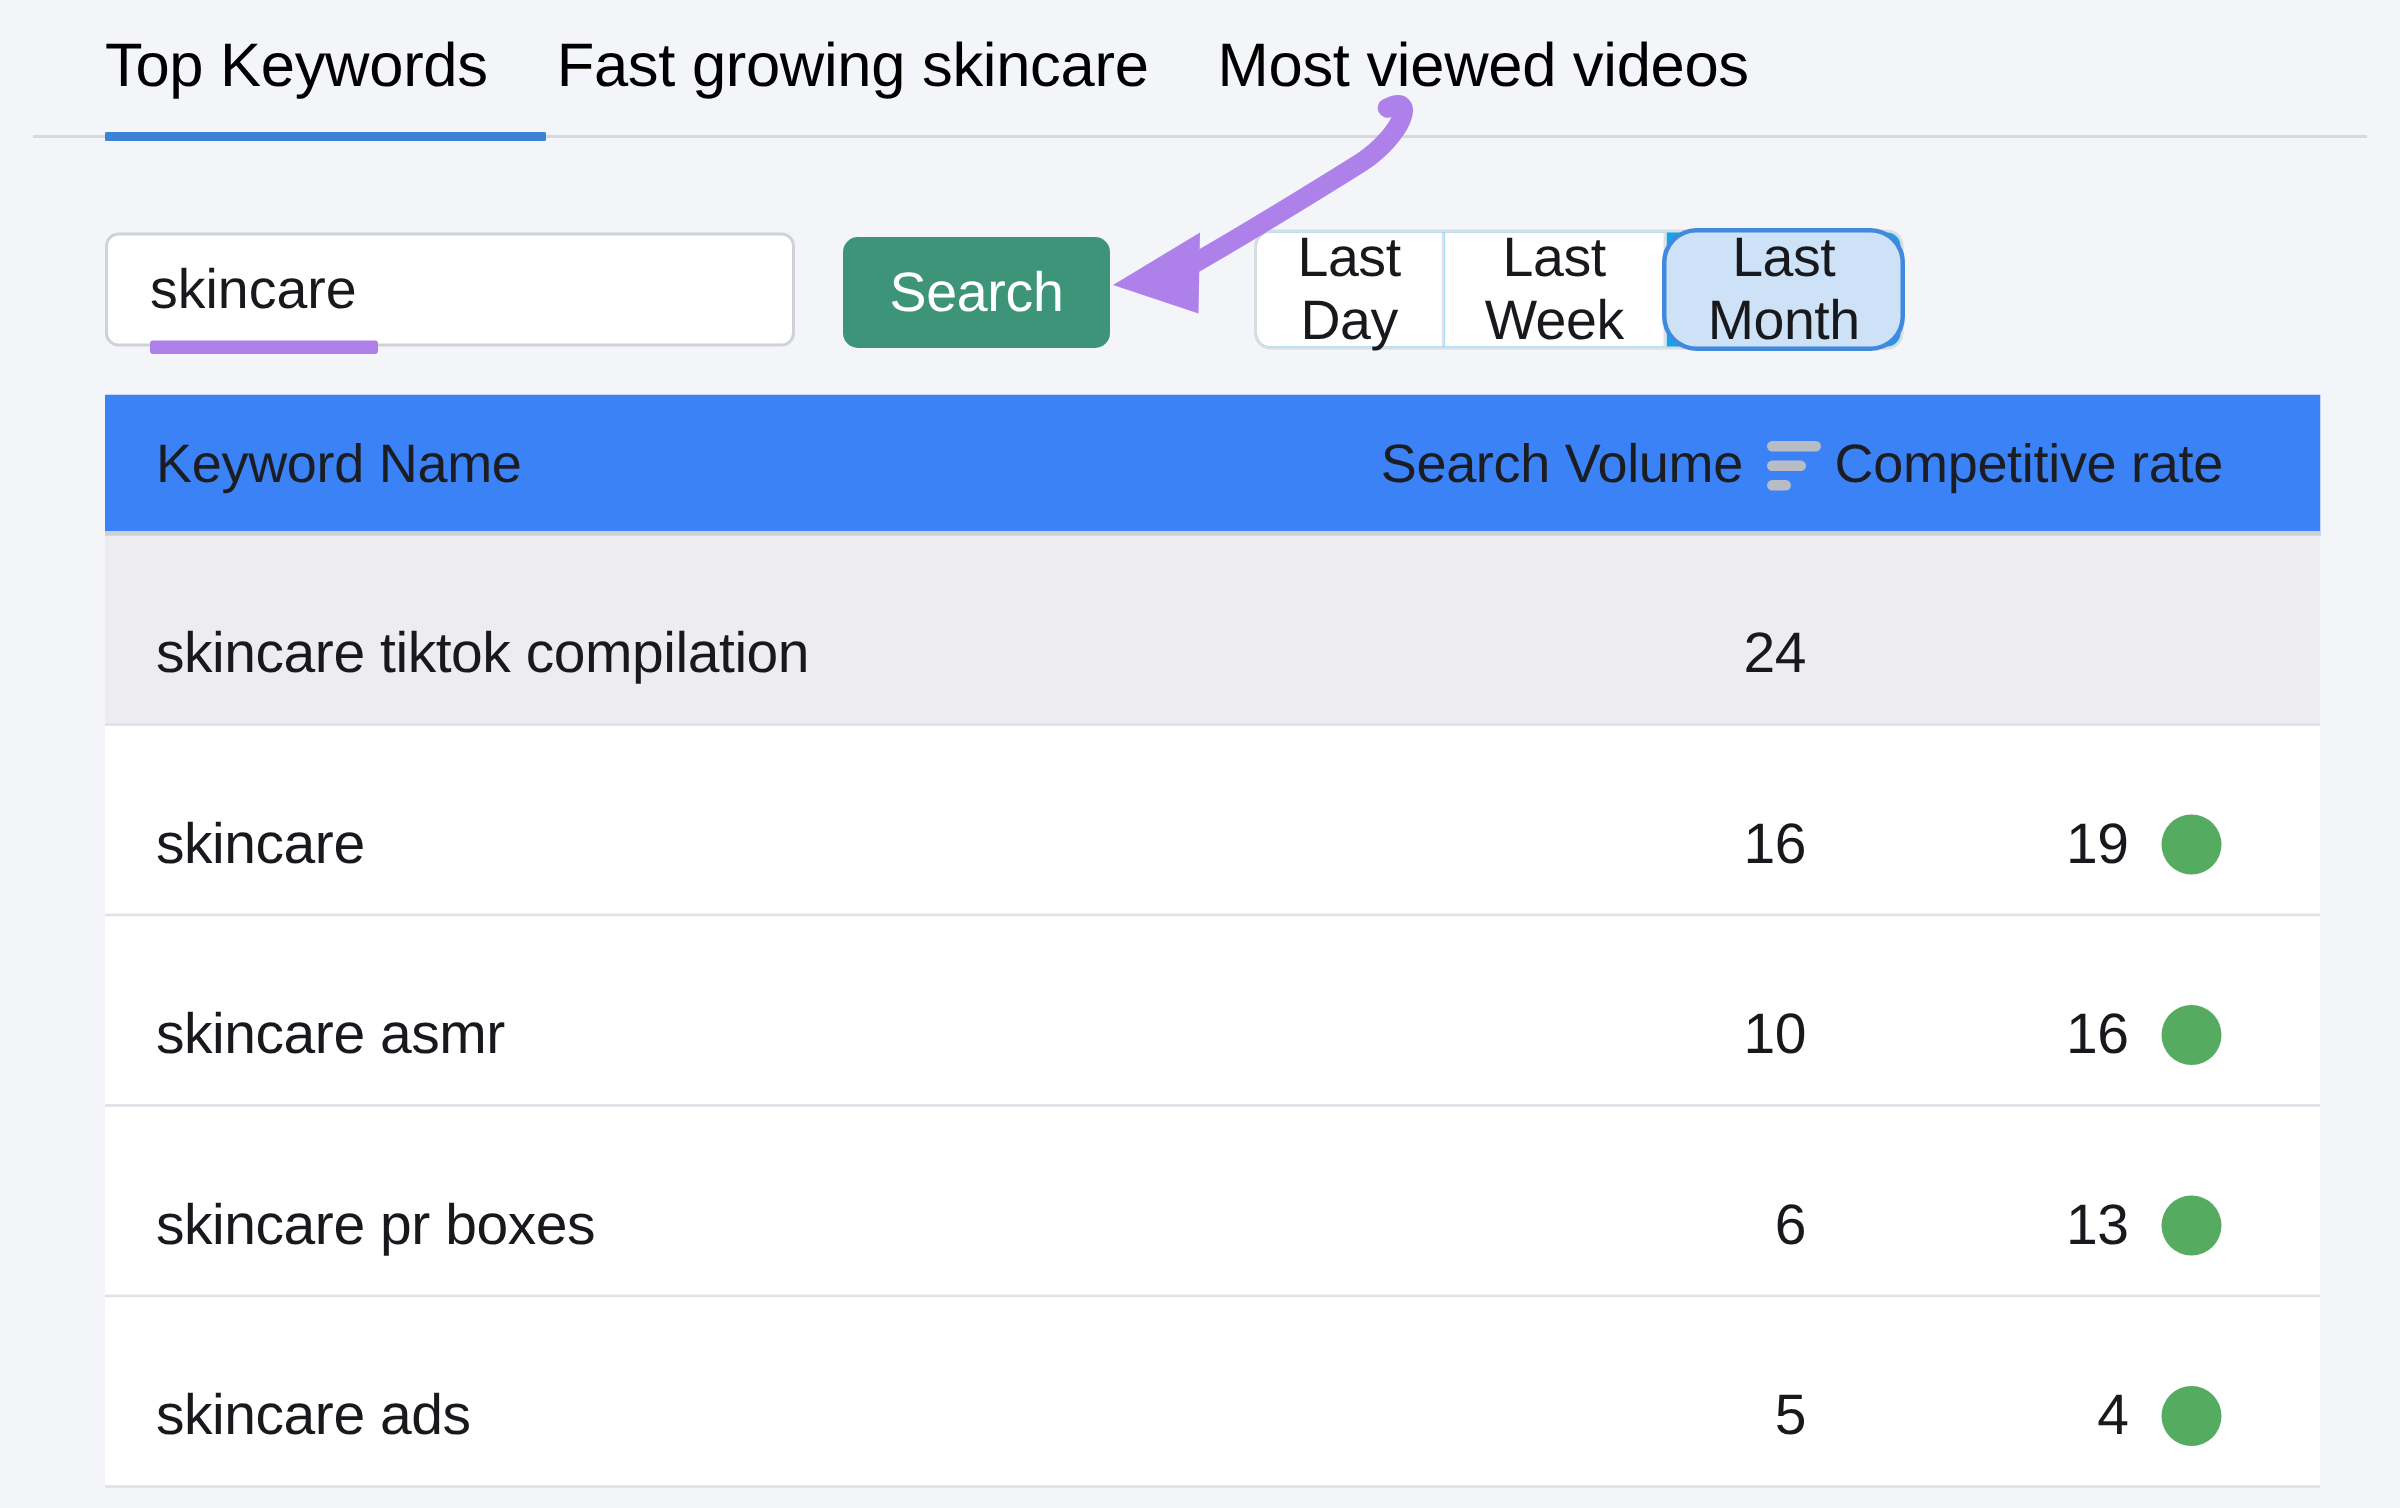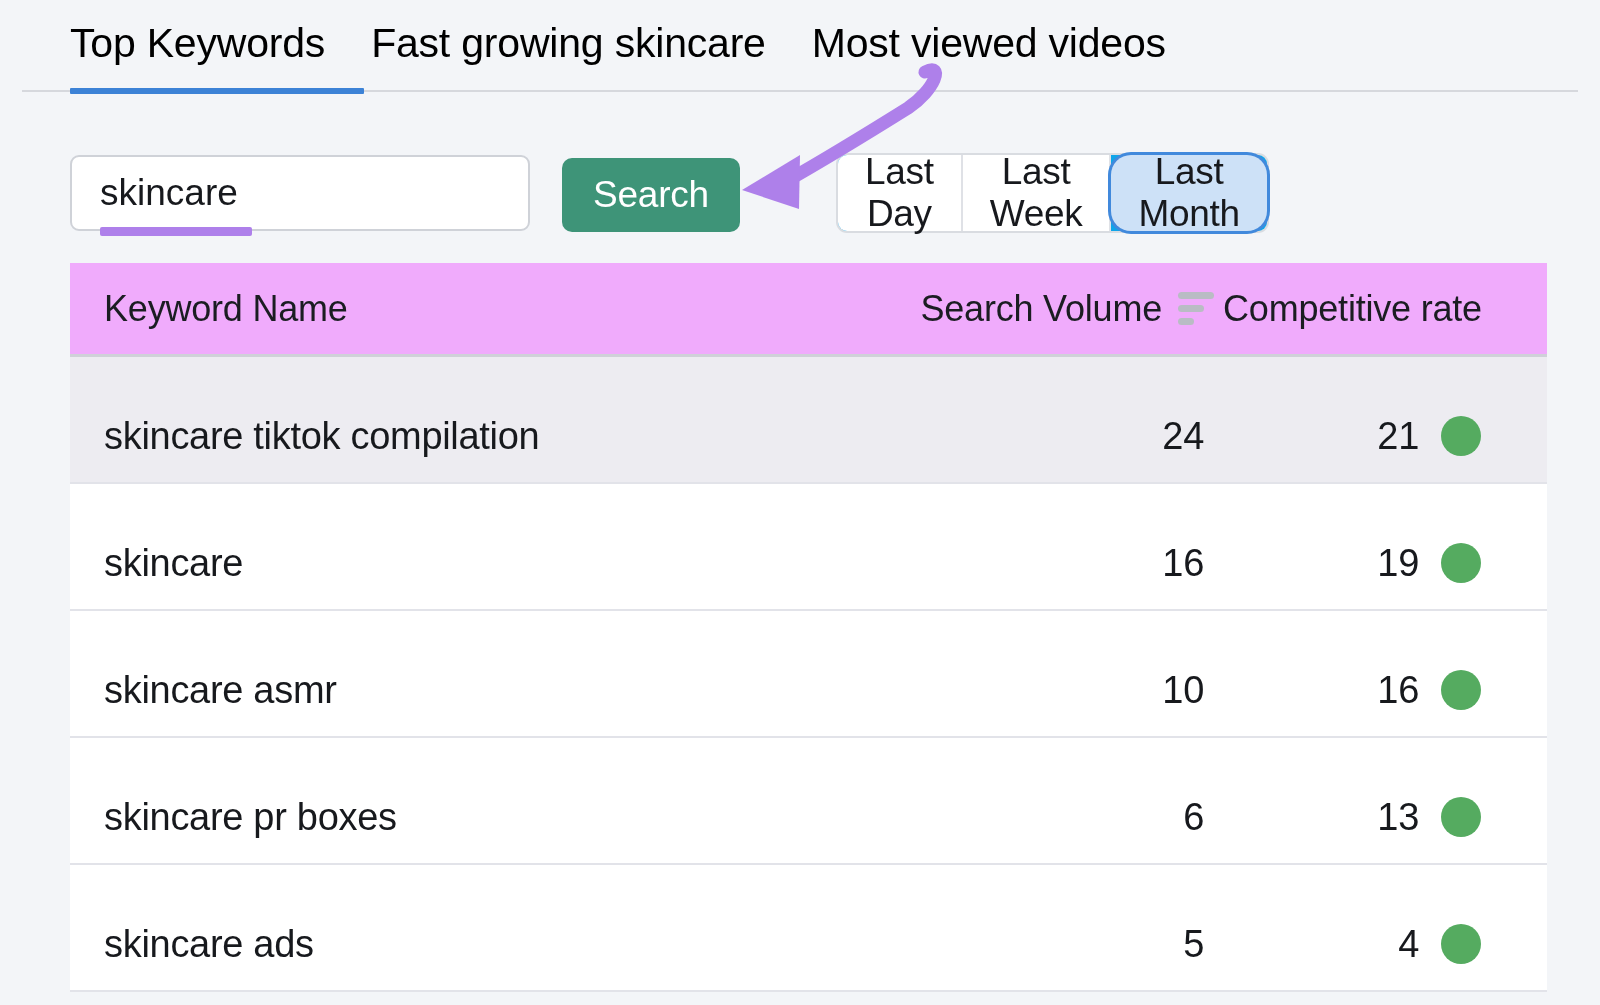--- a/index.html
+++ b/index.html
@@ -158,32 +158,32 @@
     left: 70px;
     top: 263px;
     width: 1477px;
     height: 742px;
     overflow: hidden;
   }
   .thead {
     display: flex;
     align-items: center;
     height: 94px;
-    background: #f0abfc;
+    background: #3b82f6;
     border-bottom: 3px solid #cfd1d8;
     box-sizing: border-box;
   }
   .th {
     font-size: 36px;
     color: #1b1d22;
     letter-spacing: -0.2px;
     white-space: nowrap;
   }
   .col-name { width: 742px; padding-left: 34px; box-sizing: border-box; }
-  .col-vol  { width: 402px; text-align: right; box-sizing: border-box; display: flex; justify-content: flex-end; gap: 16px; }
+  .col-vol  { width: 402px; text-align: right; box-sizing: border-box; display: flex; align-items: center; justify-content: flex-end; gap: 16px; }
   .col-rate { width: 333px; text-align: center; padding-right: 56px; box-sizing: border-box; }
 
   .sort-icon {
     display: inline-flex;
     flex-direction: column;
     gap: 6px;
     align-items: flex-start;
     margin-top: 4px;
   }
   .sort-icon i {
@@ -278,24 +278,20 @@
           <i></i>
           <i></i>
         </span>
     </div>
     <div class="th col-rate">Competitive rate</div>
   </div>
 
   <div class="trow alt">
     <div class="td name">skincare tiktok compilation</div>
     <div class="td vol">24</div>
-    <div class="td rate">
-      <span>21</span>
-      <span class="dot"></span>
-    </div>
   </div>
 
   <div class="trow">
     <div class="td name">skincare</div>
     <div class="td vol">16</div>
     <div class="td rate">
       <span>19</span>
       <span class="dot"></span>
     </div>
   </div>

